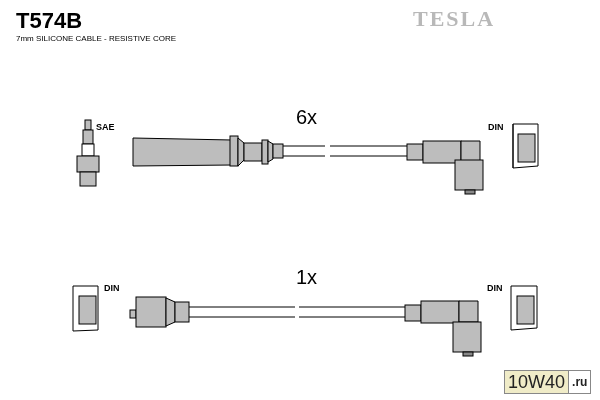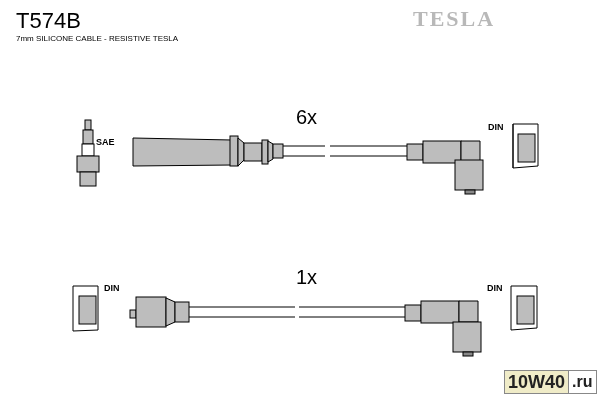--- a/index.html
+++ b/index.html
@@ -1,35 +1,35 @@
 <!DOCTYPE html>
 <html><head>
 <meta charset="utf-8">
 <style>
   html, body { margin: 0; padding: 0; background: #ffffff; }
   body { width: 600px; height: 400px; position: relative; overflow: hidden; font-family: "Liberation Sans", sans-serif; }
-  .part-no { position: absolute; left: 16px; top: 8px; font-size: 22px; font-weight: normal; color: #000; letter-spacing: 0px; }
+  .part-no { position: absolute; left: 16px; top: 8px; font-size: 22px; font-weight: bold; color: #000; letter-spacing: 0px; }
   .subtitle { position: absolute; left: 16px; top: 34px; font-size: 8px; color: #000; }
   .brand { position: absolute; left: 400px; top: 6px; font-size: 22px; font-weight: bold; color: #b8b8b8; letter-spacing: 2px; font-family: "Liberation Serif", serif; margin-left: 13px; }
   .qty { position: absolute; font-size: 20px; color: #000; }
   .lbl { position: absolute; font-size: 9px; font-weight: bold; color: #000; }
   svg.diagram { position: absolute; left: 0; top: 0; }
   .badge { position: absolute; left: 504px; top: 370px; height: 22px; display: flex; border: 1px solid #888; }
-  .badge .b1 { background: #f0ecc8; color: #222; font-size: 18px; font-weight: bold; padding: 0 3px; line-height: 22px; }
-  .badge .b2 { background: #ffffff; color: #222; font-size: 16px; font-weight: bold; padding: 0 3px; line-height: 22px; border-left: 1px solid #888; }
+  .badge .b1 { background: #f0ecc8; color: #222; font-size: 18px; font-weight: normal; padding: 0 3px; line-height: 22px; }
+  .badge .b2 { background: #ffffff; color: #222; font-size: 12px; font-weight: bold; padding: 0 3px; line-height: 22px; border-left: 1px solid #888; }
 </style>
 </head>
 <body>
 
 <div class="part-no">T574B</div>
-<div class="subtitle">7mm SILICONE CABLE - RESISTIVE TESLA</div>
+<div class="subtitle">7mm SILICONE CABLE - RESISTIVE CORE</div>
 <div class="brand">TESLA</div>
 
 <div class="qty" style="left:296px;top:106px;">6x</div>
-<div class="lbl" style="left:96px;top:122px;margin-top:15px;">SAE</div>
+<div class="lbl" style="left:96px;top:122px;">SAE</div>
 <div class="lbl" style="left:488px;top:122px;">DIN</div>
 
 <div class="qty" style="left:296px;top:266px;">1x</div>
 <div class="lbl" style="left:104px;top:283px;">DIN</div>
 <div class="lbl" style="left:487px;top:283px;">DIN</div>
 
 <svg class="diagram" width="600" height="400">
   <g fill="#bdbdbd" stroke="#000" stroke-width="1">
 
     <g>

